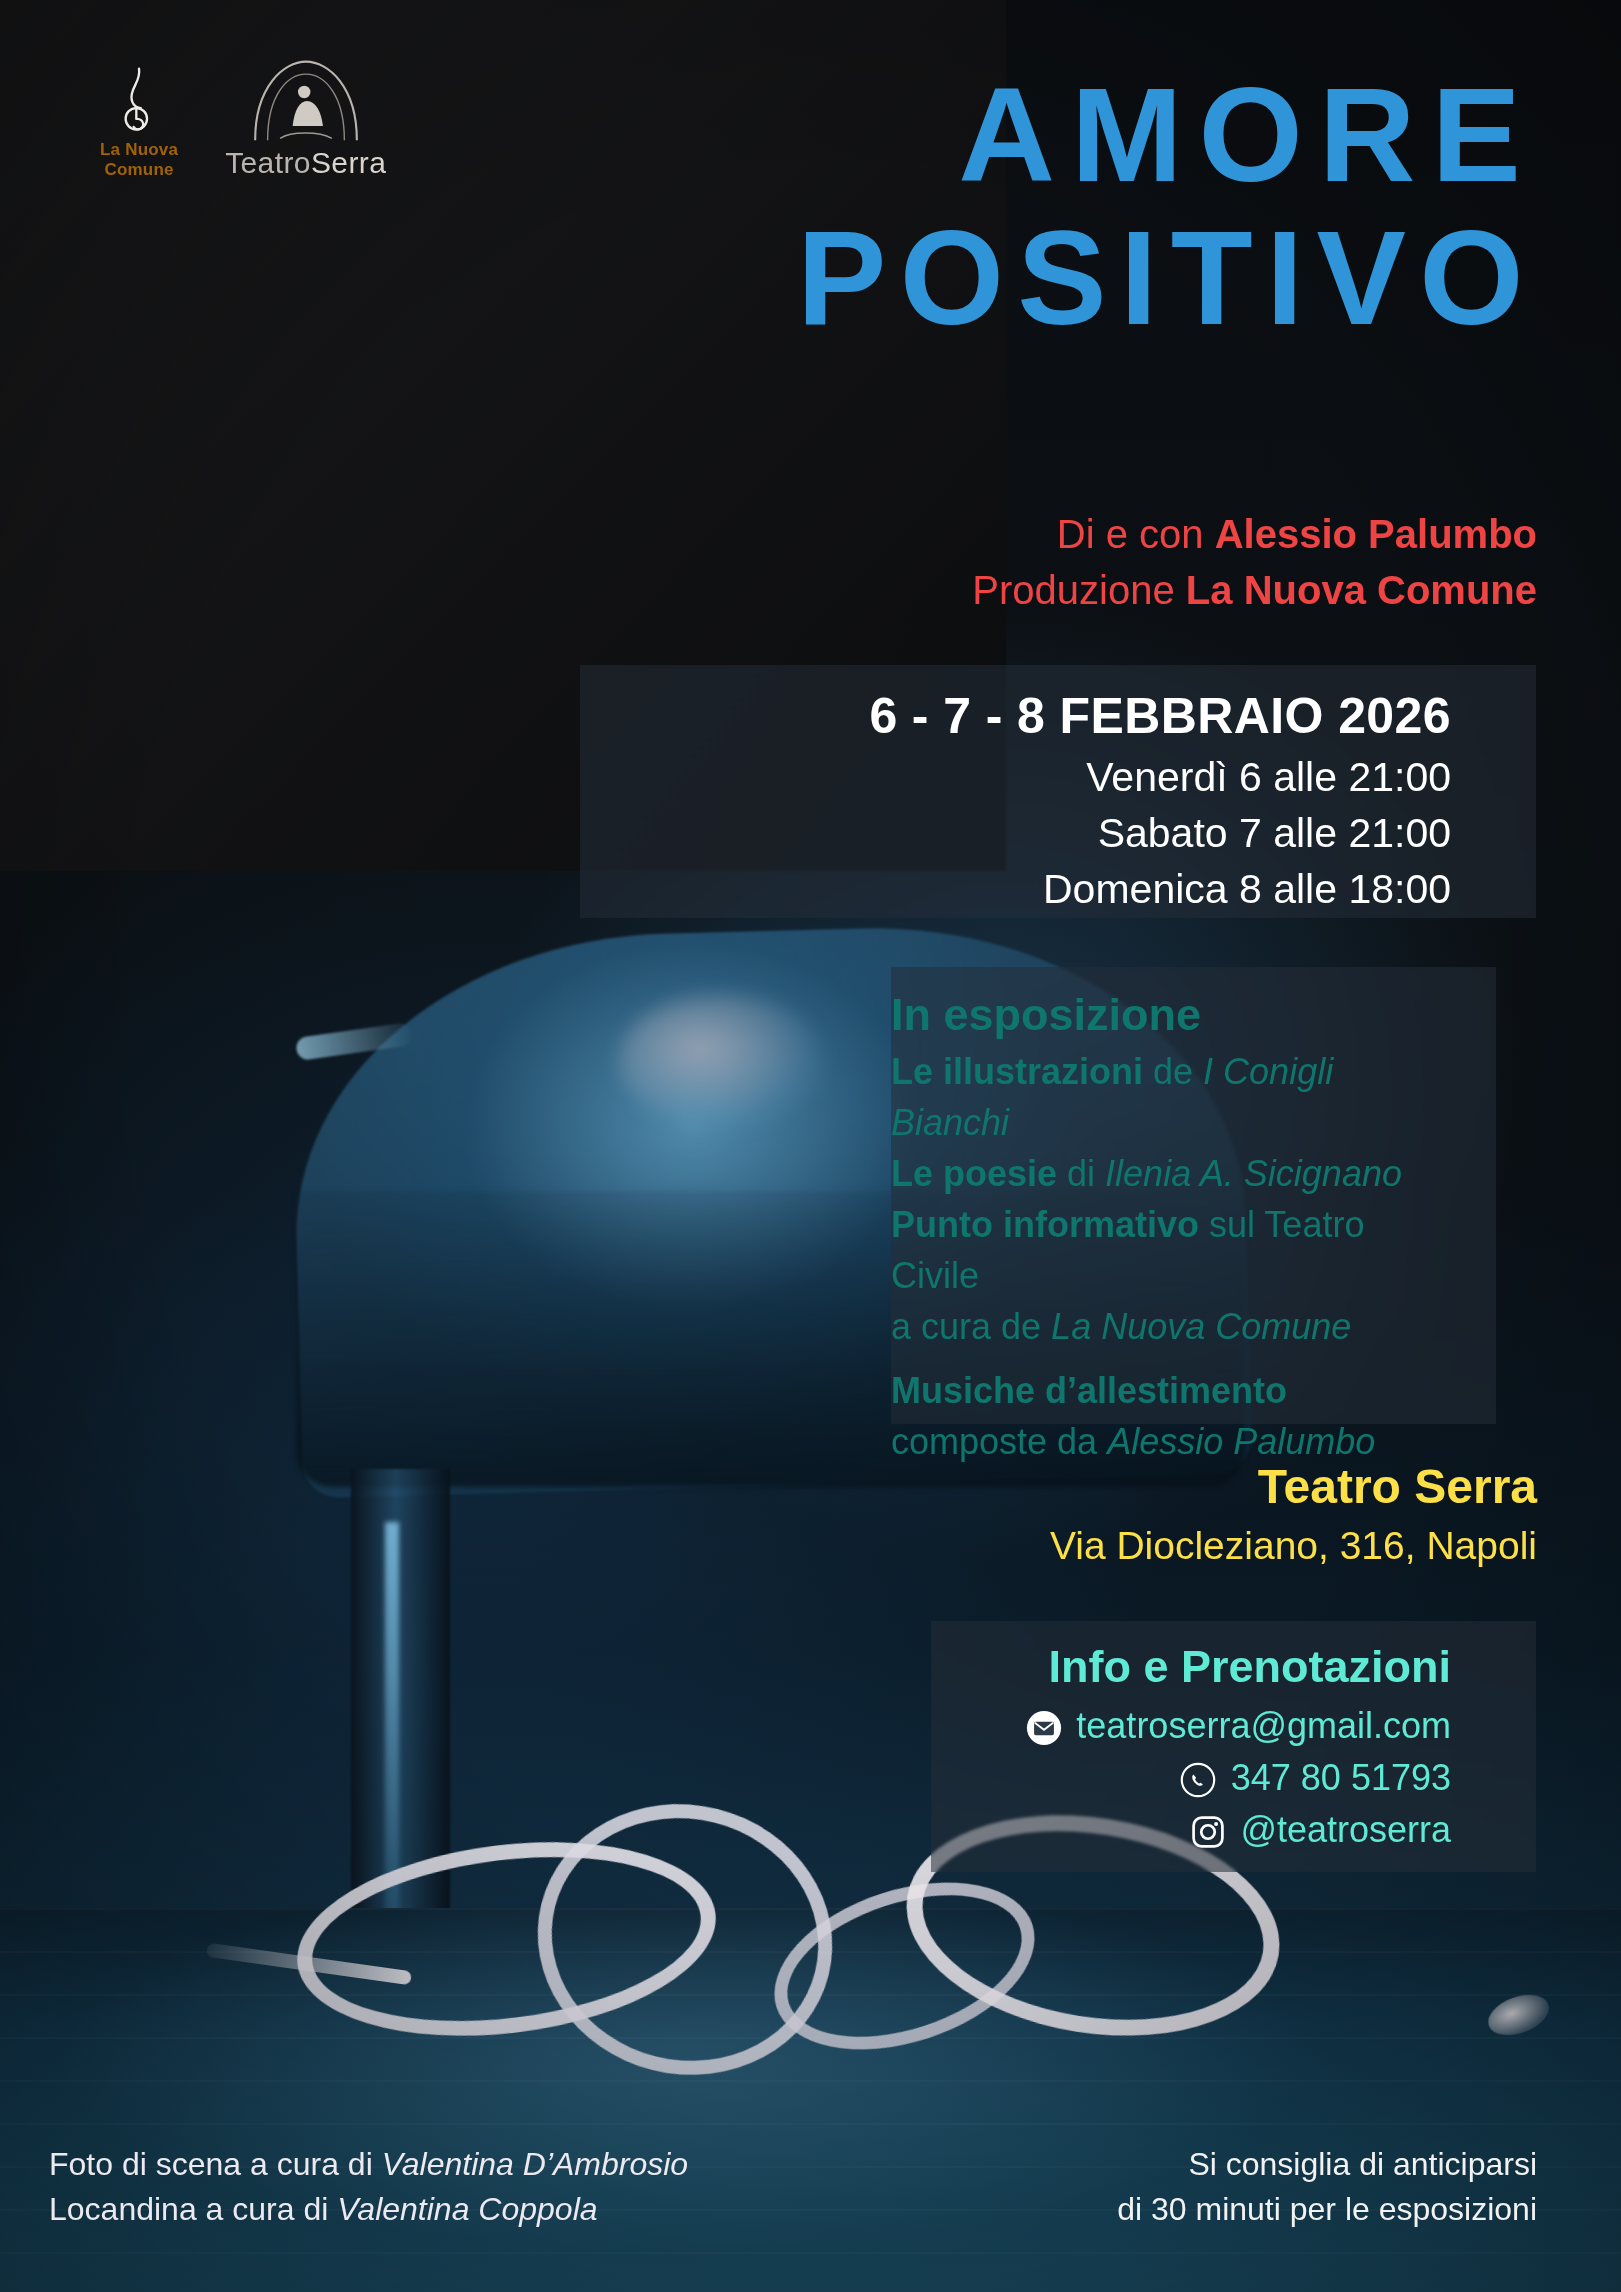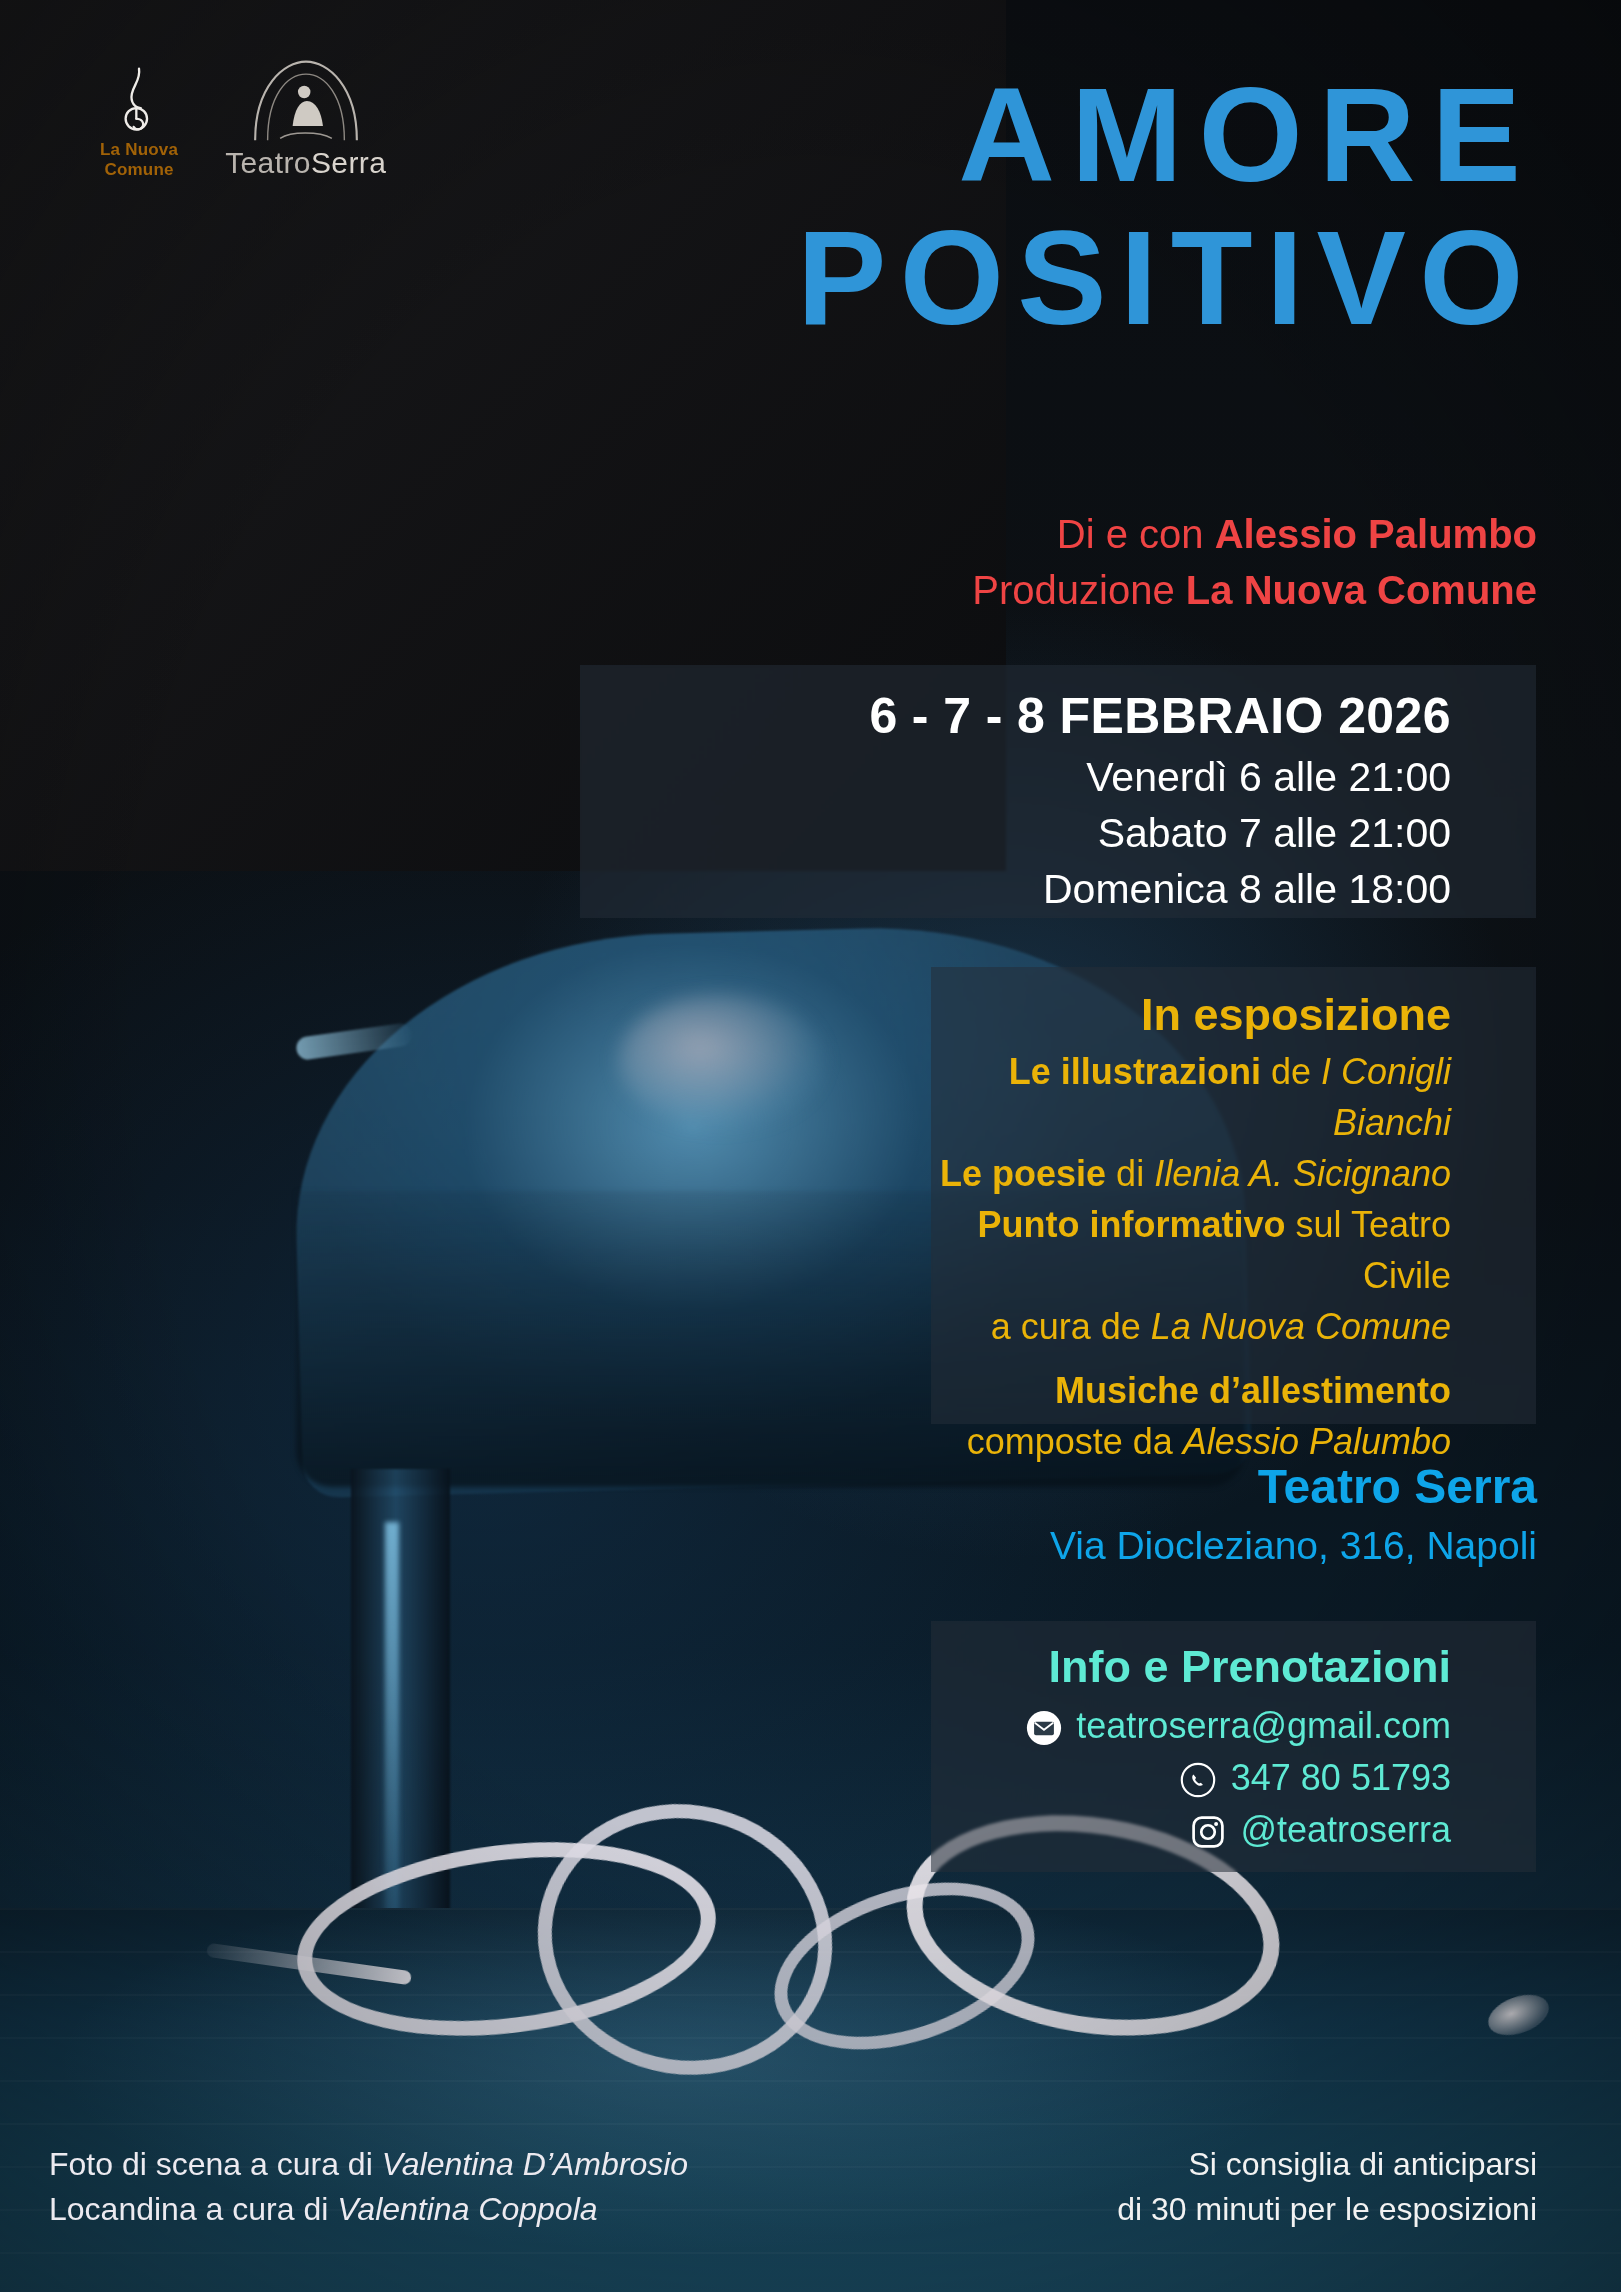--- a/index.html
+++ b/index.html
@@ -187,33 +187,33 @@
     padding: 18px 85px 0 0;
     text-align: right; color: #ffffff;
   }
   .panel-dates .big {
     font-size: 50px; font-weight: 700; line-height: 66px; letter-spacing: 0.4px;
   }
   .panel-dates .row { font-size: 41px; line-height: 56px; }
 
   
   .panel-expo {
-    left: 931px; top: 967px; width: 605px; height: 457px;
+    left: 891px; top: 967px; width: 605px; height: 457px;
     padding: 16px 85px 0 0;
-    text-align: right; color: #eab308;
+    color: #0f766e;
   }
   .panel-expo .head { font-size: 45px; font-weight: 700; line-height: 63px; }
   .panel-expo .line { font-size: 36px; line-height: 51px; }
   .panel-expo .line b { font-weight: 700; }
   .panel-expo .line i { font-style: italic; }
   .panel-expo .spacer { height: 12.5px; }
 
   
   .venue {
-    position: absolute; right: 85px; top: 1455px; text-align: right; color: #0ea5e9;
+    position: absolute; right: 85px; top: 1455px; text-align: right; color: #fde047;
   }
   .venue .name { font-size: 48px; font-weight: 700; line-height: 64px; }
   .venue .addr { font-size: 39px; line-height: 54px; }
 
   
   .panel-info {
     left: 931px; top: 1621px; width: 605px; height: 251px;
     padding: 12.5px 85px 0 0; text-align: right; color: #5eead4;
   }
   .panel-info .head { font-size: 45px; font-weight: 700; line-height: 66px; }

